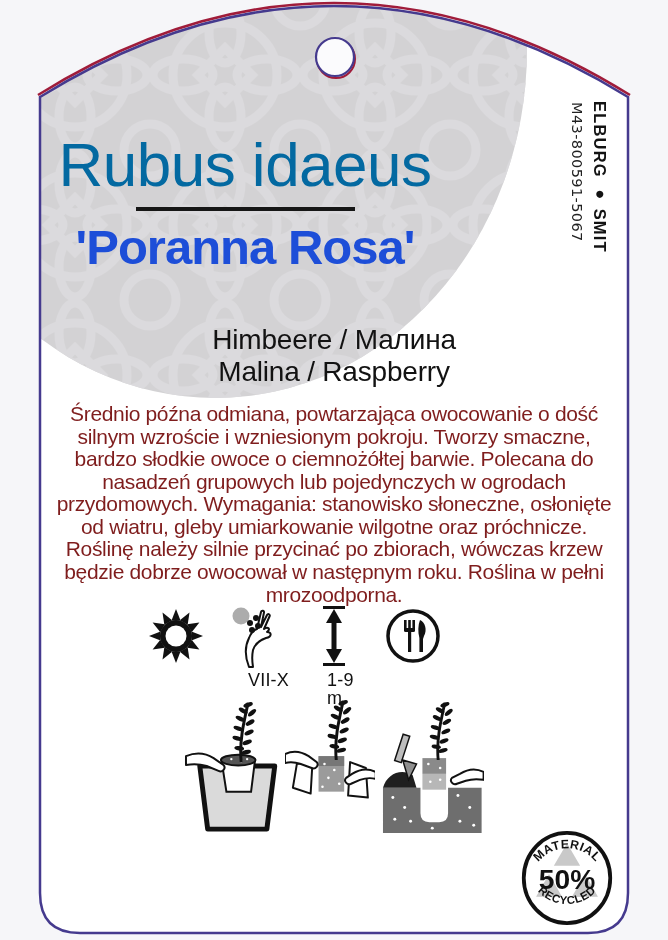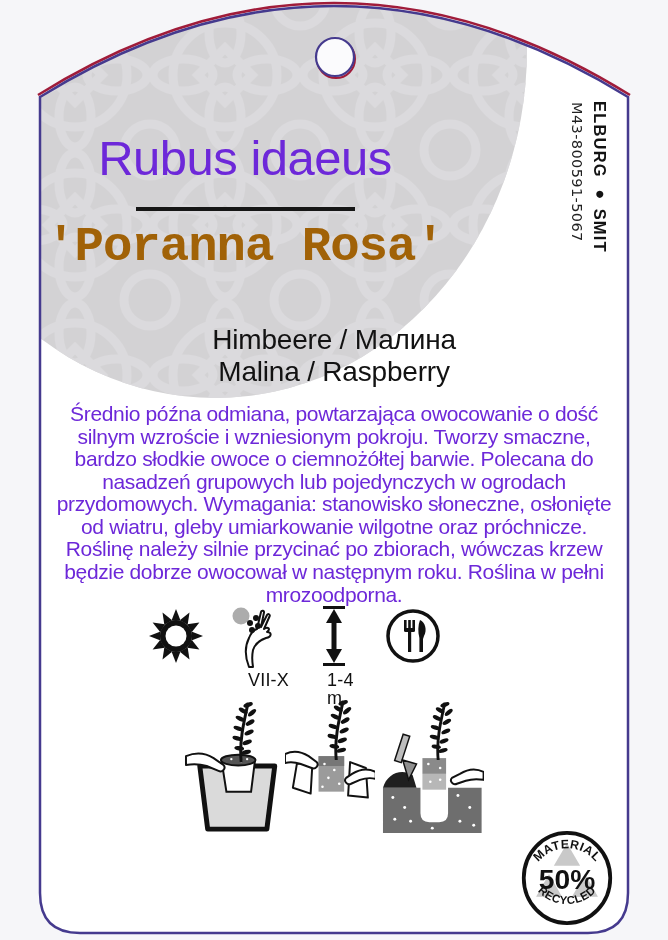--- a/index.html
+++ b/index.html
@@ -1,25 +1,25 @@
 <!DOCTYPE html>
 <html><head>
 <meta charset="utf-8">
 <style>
   html,body{margin:0;padding:0;}
   body{width:668px;height:940px;background:#f6f6f9;font-family:"Liberation Sans",sans-serif;overflow:hidden;}
   .page{position:relative;width:668px;height:940px;}
   .abs{position:absolute;}
   svg{display:block;}
   #base{position:absolute;left:0;top:0;}
-  .title{left:5px;top:134px;width:480px;text-align:center;font-size:49px;font-weight:400;color:#6d28d9;letter-spacing:-.5px;line-height:1;}
+  .title{left:5px;top:134px;width:480px;text-align:center;font-size:62px;font-weight:400;color:#0369a1;letter-spacing:-.5px;line-height:1;}
   .rule{left:136px;top:207px;width:219px;height:4px;background:#161616;}
-  .cultivar{left:5px;top:221px;width:480px;text-align:center;font-size:49px;font-weight:700;color:#a16207;letter-spacing:-1px;line-height:1.1;font-family:Liberation Mono, monospace;}
+  .cultivar{left:5px;top:221px;width:480px;text-align:center;font-size:49px;font-weight:700;color:#1d4ed8;letter-spacing:-1px;line-height:1.1;}
   .names{left:34px;top:324px;width:600px;text-align:center;font-size:28px;color:#121212;line-height:1.13;letter-spacing:-.2px;}
-  .desc{left:49px;top:403px;width:570px;text-align:center;font-size:21px;color:#6d28d9;line-height:1.075;letter-spacing:-.35px;}
+  .desc{left:49px;top:403px;width:570px;text-align:center;font-size:21px;color:#7f1d1d;line-height:1.075;letter-spacing:-.35px;}
   .icon-row{left:142px;top:602px;width:384px;display:flex;gap:11px;}
   .icon-cell{width:68px;display:flex;flex-direction:column;align-items:center;}
   .icon-box{height:68px;display:flex;align-items:center;justify-content:center;}
   .icon-label{font-size:18px;color:#111;letter-spacing:.2px;margin-top:1px;line-height:1;margin-left:27px;}
   .picto-row{left:184px;top:696px;width:300px;display:flex;gap:6px;align-items:flex-end;}
   .vtxt{writing-mode:vertical-rl;color:#131313;}
   .company{left:590px;top:101px;font-size:16.5px;font-weight:700;letter-spacing:1.2px;}
   .code{left:569px;top:102px;font-size:14.5px;font-weight:400;letter-spacing:.4px;font-family:"DejaVu Sans",sans-serif;color:#222;}
   .badge{left:520px;top:830px;}
 </style>
@@ -141,21 +141,21 @@
         <svg width="56" height="64" viewBox="0 0 56 64">
           <g fill="#111">
             <rect x="17" y="2" width="22" height="3"></rect>
             <rect x="17" y="59" width="22" height="3"></rect>
             <rect x="25.5" y="12" width="5" height="40"></rect>
             <polygon points="28,5 20,19 36,19"></polygon>
             <polygon points="28,59 20,45 36,45"></polygon>
           </g>
         </svg>
       </div>
-      <div class="icon-label">1-4 m</div>
+      <div class="icon-label">1-9 m</div>
     </div>
 
 
     <div class="icon-cell">
       <div class="icon-box">
         <svg width="56" height="56" viewBox="0 0 56 56">
           <circle cx="28" cy="28" r="25" fill="none" stroke="#111" stroke-width="3.5"></circle>
           <g fill="#111">
             <rect x="19" y="12" width="2.6" height="10"></rect>
             <rect x="23.2" y="12" width="2.6" height="10"></rect>

